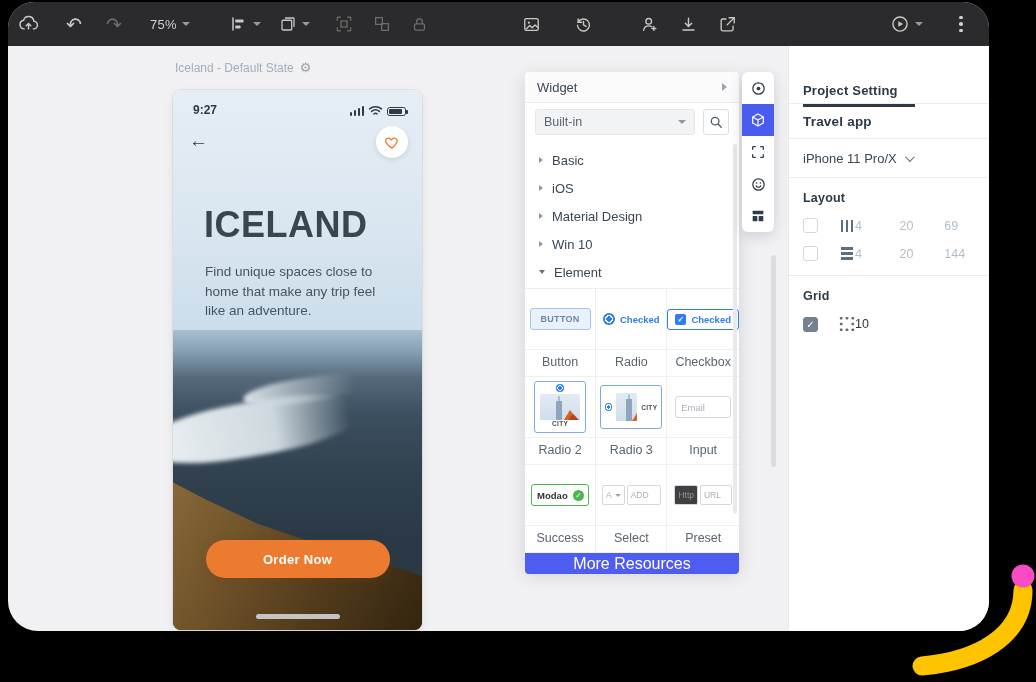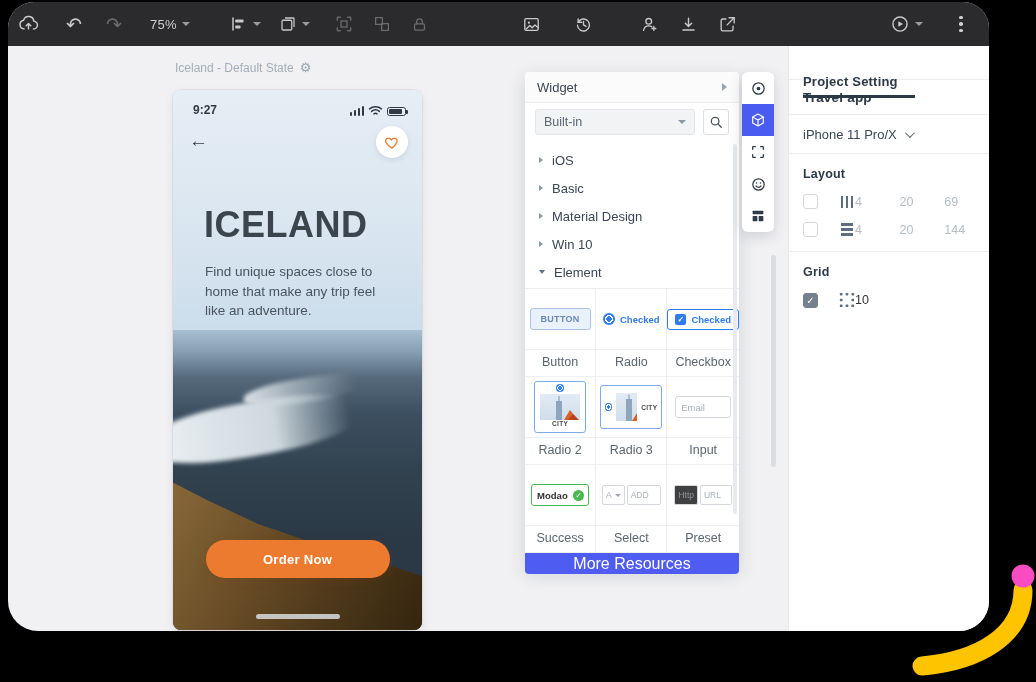--- a/index.html
+++ b/index.html
@@ -137,21 +137,21 @@
   .ts-cell { width:32px; height:32px; display:flex; align-items:center; justify-content:center; color:#2f3b47; cursor:pointer; }
   .ts-cell.active { background:#4a5cf0; color:#fff; }
 
   .canvas-scrollbar { position:absolute; left:763px; top:253px; width:5px; height:212px;
                       background:#dbdde1; border-radius:3px; }
 
   
   .sidebar { position:absolute; right:0; top:44px; width:201px; bottom:0; background:#fff;
              border-left:1px solid #e7e9eb; }
   .sb-sec { border-bottom:1px solid #ededee; padding-left:14px; }
-  .sb-tab { padding-top:28px; height:34px; }
+  .sb-tab { padding-top:13px; height:34px;margin-top:24px; }
   .sb-tab .t { font-size:13px; font-weight:bold; color:#2c3946; letter-spacing:.2px; }
   .sb-tab .underline { width:112px; height:2.5px; background:#2c3946; margin-top:6px; }
   .sb-project { height:35px; display:flex; align-items:center; font-size:13.5px; font-weight:bold;
                 color:#2c3946; letter-spacing:.2px; }
   .sb-device { height:39px; display:flex; align-items:center; gap:8px; font-size:13px; color:#3a4653; }
   .chev-down { width:7px; height:7px; border-right:1.6px solid #5a6672; border-bottom:1.6px solid #5a6672;
                transform:rotate(45deg) translateY(-2px); }
   .sb-layout { padding-top:13px; padding-bottom:14px; }
   .sec-title { font-size:12.5px; font-weight:bold; color:#2c3946; letter-spacing:.2px; }
   .sb-row { display:flex; align-items:center; margin-top:13px; }
@@ -331,25 +331,25 @@
       <div class="wp-search-btn">
         <svg width="14" height="14" viewBox="0 0 24 24" fill="none" stroke="currentColor" stroke-width="2.2" stroke-linecap="round">
           <circle cx="10.5" cy="10.5" r="6.5"></circle>
             <path d="M15.5 15.5 21 21"></path>
         </svg>
       </div>
     </div>
     <div class="wp-tree">
       <div class="tree-row">
         <span class="tri-right sm"></span>
-        <span>iOS</span>
+        <span>Basic</span>
       </div>
       <div class="tree-row">
         <span class="tri-right sm"></span>
-        <span>Basic</span>
+        <span>iOS</span>
       </div>
       <div class="tree-row">
         <span class="tri-right sm"></span>
         <span>Material Design</span>
       </div>
       <div class="tree-row">
         <span class="tri-right sm"></span>
         <span>Win 10</span>
       </div>
       <div class="tree-row">

